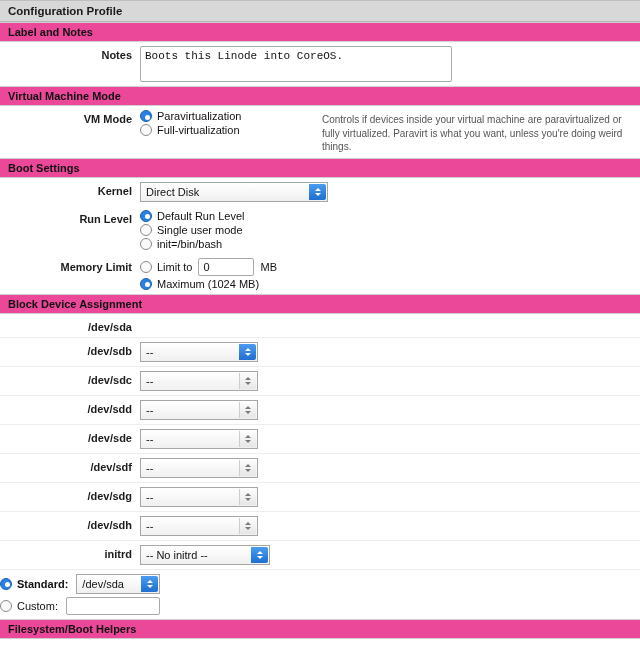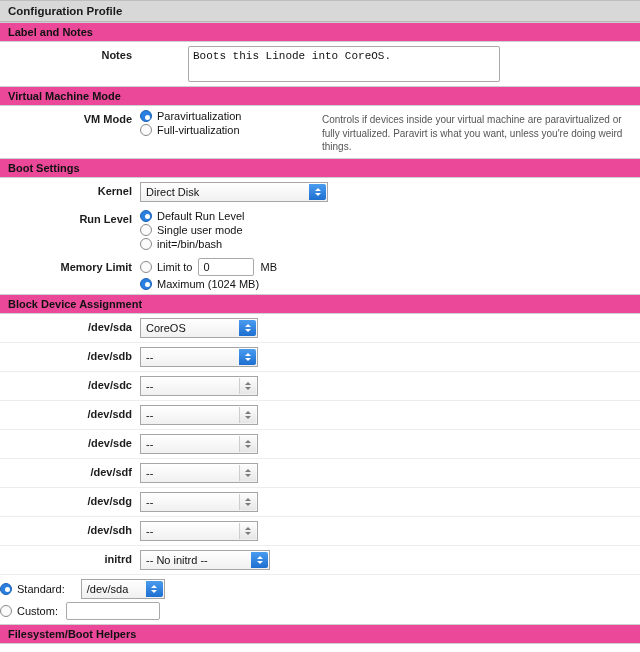--- a/index.html
+++ b/index.html
@@ -139,21 +139,21 @@
 <div class="page">
 
   <div class="titlebar">Configuration Profile</div>
 
   <div class="section-head">Label and Notes</div>
 
 
   <div class="row nb">
     <div class="lbl">Notes</div>
     <div class="field">
-      <textarea class="ctl" style="width: 312px; height: 36px; margin-left: 48px;">Boots this Linode into CoreOS.</textarea>
+      <textarea class="ctl" style="width: 312px; height: 36px;">Boots this Linode into CoreOS.</textarea>
     </div>
   </div>
 
   <div class="section-head">Virtual Machine Mode</div>
 
   <div class="row nb">
     <div class="lbl">VM Mode</div>
     <div class="field">
       <div class="ctl" style="width:170px;">
         <div class="radio-line">
@@ -219,29 +219,20 @@
           <span class="rlabel">Maximum (1024 MB)</span>
         </div>
       </div>
     </div>
   </div>
 
   <div class="section-head">Block Device Assignment</div>
 
   <div class="row dev-row">
     <div class="lbl">/dev/sda</div>
-    <div class="field">
-      <div class="select" style="width:118px;">
-        <span>CoreOS</span>
-        <span class="arrowbox">
-            <span class="up"></span>
-            <span class="dn"></span>
-          </span>
-      </div>
-    </div>
   </div>
 
   <div class="row dev-row">
     <div class="lbl">/dev/sdb</div>
     <div class="field">
       <div class="select" style="width:118px;">
         <span>--</span>
         <span class="arrowbox">
             <span class="up"></span>
             <span class="dn"></span>
@@ -339,21 +330,21 @@
           </span>
       </div>
     </div>
   </div>
 
   <div class="row nb">
     <div class="field">
       <div class="ctl">
         <div class="radio-line">
           <span class="radio on"></span>
-          <span class="rlabel" style="margin-right:16px;">Standard:</span>
+          <span class="rlabel" style="margin-right:8px;font-weight:bold;">Standard:</span>
           <div class="select" style="width:84px;">
             <span>/dev/sda</span>
             <span class="arrowbox">
                 <span class="up"></span>
                 <span class="dn"></span>
               </span>
           </div>
         </div>
         <div class="radio-line" style="margin-top:3px;">
           <span class="radio"></span>

